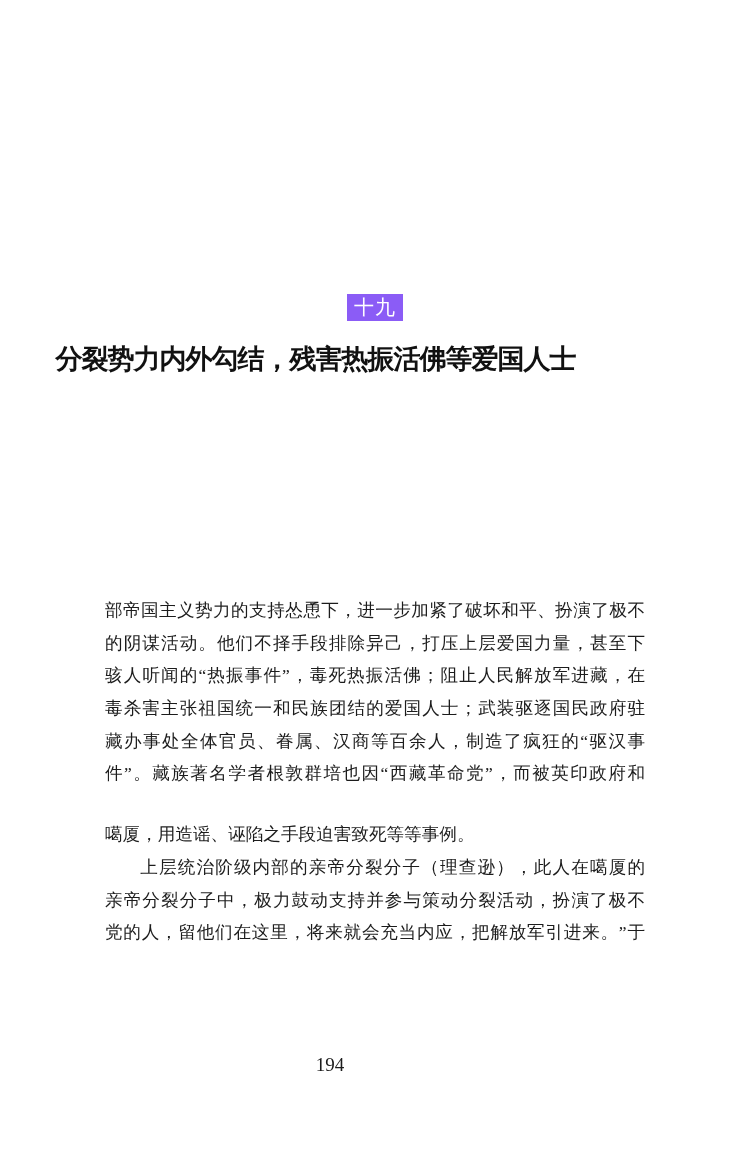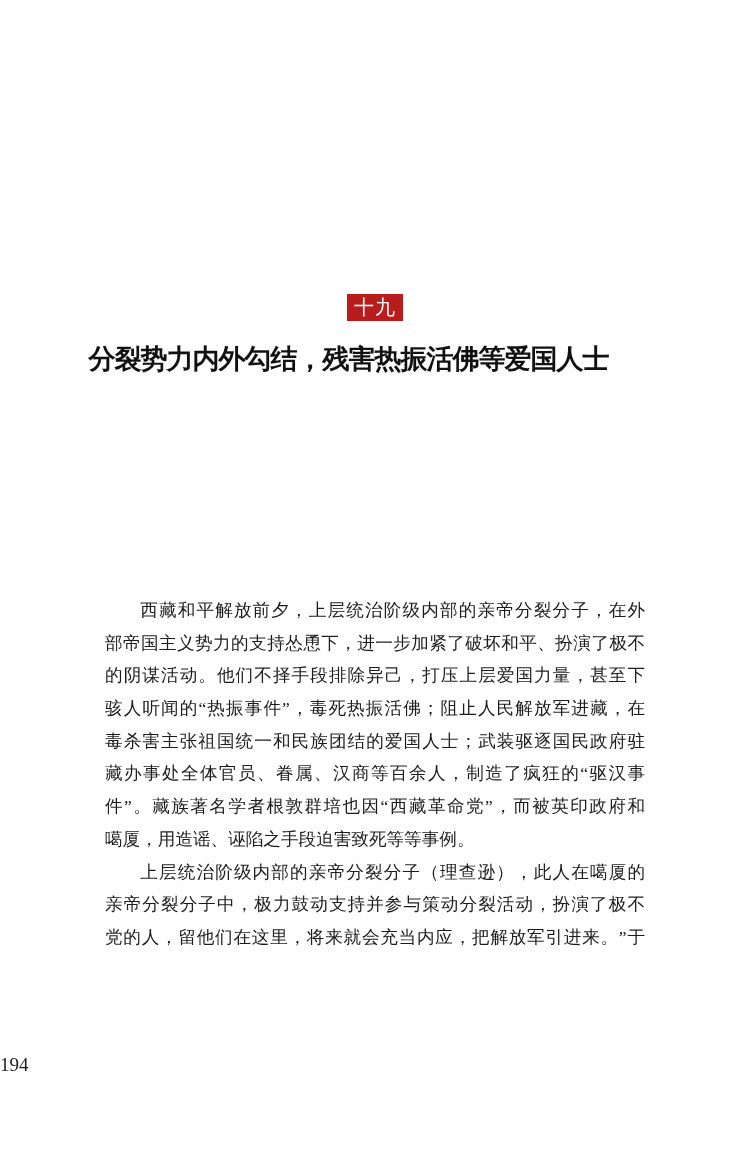--- a/index.html
+++ b/index.html
@@ -35,21 +35,20 @@
     top: 341px;
     left: 0;
     width: 631px;
     margin: 0;
     text-align: center;
     font-size: 27px;
     font-weight: bold;
     letter-spacing: -1px;
     white-space: nowrap;
     color: #111111;
-    padding-left: 33px;
   }
   .body-text {
     position: absolute;
     top: 594px;
     left: 105px;
     width: 540px;
   }
   .text-line {
     width: 540px;
     height: 32.7px;
@@ -60,41 +59,42 @@
     overflow: hidden;
     white-space: nowrap;
     color: #1c1c1c;
   }
   .text-line.par-first {
     text-indent: 35.2px;
   }
   .text-line.par-last {
     text-align-last: left;
     white-space: normal;
+    margin-top: 28px;
   }
   .page-number {
     position: absolute;
     top: 1054px;
     left: 0;
     width: 660px;
+    text-align: center;
     font-size: 19px;
     color: #1c1c1c;
   }
 </style>
 </head>
 <body>
 
 <div class="page" style="background: rgb(255, 255, 255);">
 
-  <div class="chapter-badge" style="background: #b91c1c; color: rgb(255, 255, 255);">十九</div>
+  <div class="chapter-badge" style="background: #8b5cf6; color: rgb(255, 255, 255);">十九</div>
 
   <h1 class="chapter-title">分裂势力内外勾结，残害热振活佛等爱国人士</h1>
 
   <div class="body-text" id="body-text">
-      <div class="text-line par-first">西藏和平解放前夕，上层统治阶级内部的亲帝分裂分子，在外</div>
       <div class="text-line">部帝国主义势力的支持怂恿下，进一步加紧了破坏和平、扮演了极不</div>
       <div class="text-line">的阴谋活动。他们不择手段排除异己，打压上层爱国力量，甚至下</div>
       <div class="text-line">骇人听闻的“热振事件”，毒死热振活佛；阻止人民解放军进藏，在</div>
       <div class="text-line">毒杀害主张祖国统一和民族团结的爱国人士；武装驱逐国民政府驻</div>
       <div class="text-line">藏办事处全体官员、眷属、汉商等百余人，制造了疯狂的“驱汉事</div>
       <div class="text-line">件”。藏族著名学者根敦群培也因“西藏革命党”，而被英印政府和</div>
       <div class="text-line par-last">噶厦，用造谣、诬陷之手段迫害致死等等事例。</div>
       <div class="text-line par-first">上层统治阶级内部的亲帝分裂分子（理查逊），此人在噶厦的</div>
       <div class="text-line">亲帝分裂分子中，极力鼓动支持并参与策动分裂活动，扮演了极不</div>
       <div class="text-line">党的人，留他们在这里，将来就会充当内应，把解放军引进来。”于</div>

